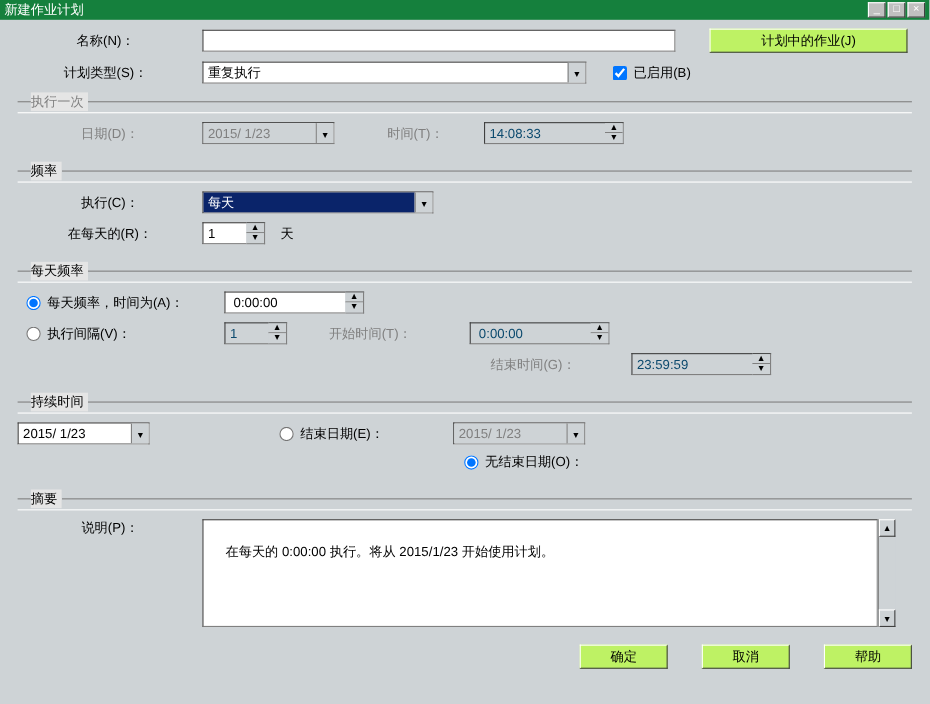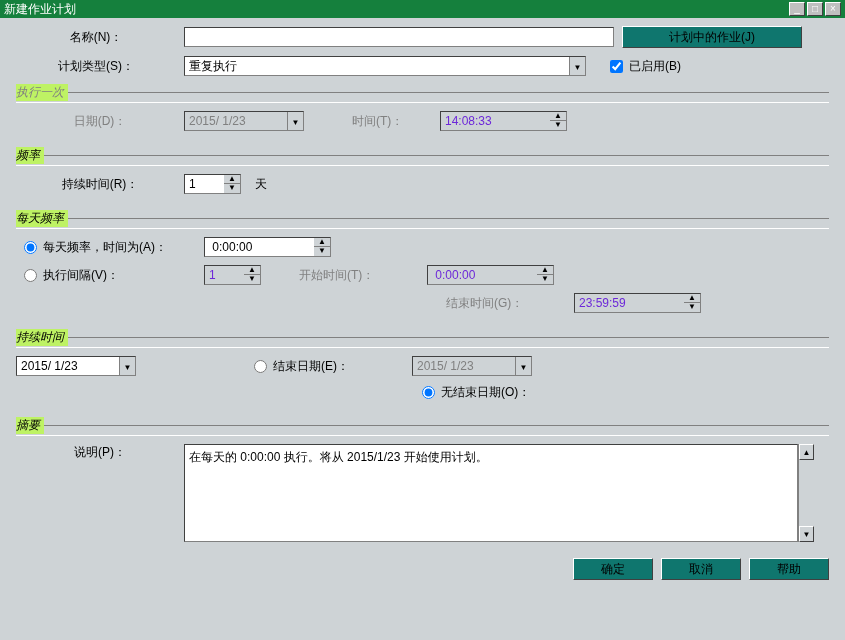--- a/index.html
+++ b/index.html
@@ -34,26 +34,27 @@
   .disabled-text { color:#808080; }
   input[type="text"].txt {
     border:1px solid #808080;
     border-top-color:#404040; border-left-color:#404040;
     background:#fff; height:20px; padding:0 4px;
     font-family:inherit; font-size:12px;
   }
   input[type="text"].txt:disabled { background:#ced3d6; color:#808080;}
   .btn {
     height:22px;
-    background:#0f766e;
+    background:#bef264;
     border:1px solid #404040;
     border-top-color:#fff; border-left-color:#fff;
     padding:0 10px; font-family:inherit; font-size:12px;
     display:flex;align-items:center;justify-content:center;
     cursor:default;
+    margin-left:23px;
   }
   .select-wrap {
     display:flex; height:20px; border:1px solid #808080;
     border-top-color:#404040; border-left-color:#404040;
     background:#fff;
   }
   .select-wrap .sel-text { flex:1; padding:0 4px; display:flex; align-items:center;}
   .select-wrap .sel-text.dark { background:#0a246a; color:#fff;}
   .select-wrap .sel-arrow {
     width:16px; background:#ced3d6;
@@ -63,51 +64,51 @@
   .spin {
     display:flex; height:20px;
   }
   .spin input[type="text"] {
     border:1px solid #808080;
     border-top-color:#404040; border-left-color:#404040;
     border-right:none;
     background:#fff; padding:0 4px; font-family:inherit; font-size:12px;
     width:60px;
   }
-  .spin input[type="text"]:disabled { background:#ced3d6; color:#6d28d9;}
+  .spin input[type="text"]:disabled { background:#ced3d6; color:#0c4a6e;}
   .spin .arrows {
     display:flex; flex-direction:column;
     border:1px solid #808080; border-left:none;
     border-top-color:#404040;
   }
   .spin .ar {
     height:9px; width:16px; background:#ced3d6;
     font-size:8px; line-height:8px; text-align:center;
     border-bottom:1px solid #808080;
   }
   .spin .ar:last-child{border-bottom:none;}
   fieldset.grp {
     border:none; border-top:1px solid #808080; margin:4px 0 8px 0; padding:0;
     position:relative;
   }
   fieldset.grp::after{
     content:""; position:absolute; top:1px;left:0;right:0;border-top:1px solid #fff;
   }
   fieldset.grp > legend {
-    padding:0 4px 0 0; margin-left:0; background:#bef264;
-    position:relative; z-index:1;font-style:italic;
+    padding:0 4px 0 0; margin-left:12px; background:#e5e5e5;
+    position:relative; z-index:1;
   }
   fieldset.grp .grp-body { padding:10px 0 0 0;}
   .radio-row { display:flex; align-items:center; gap:6px;}
   input[type="radio"], input[type="checkbox"]{ margin:0;}
   textarea.txt {
     border:1px solid #808080;
     border-top-color:#404040; border-left-color:#404040;
     background:#fff; font-family:inherit; font-size:12px;
-    padding:4px; resize:none;
+    padding:20px; resize:none;
   }
   .footer-btns { display:flex; gap:8px; justify-content:flex-end; margin-top:6px;}
   .footer-btns .btn { width:80px;}
   .scrollbar-v {
     width:16px; background:#ced3d6;
     border-left:1px solid #808080;
     display:flex; flex-direction:column; justify-content:space-between;
   }
   .sb-btn{height:16px;background:#ced3d6;border:1px solid #404040;border-top-color:#fff;border-left-color:#fff;display:flex;align-items:center;justify-content:center;font-size:8px;}
   .txtarea-wrap{display:flex;height:98px;}
@@ -128,21 +129,21 @@
 <div class="content">
 
   <div class="row">
     <div class="lbl">名称(N)：</div>
     <input type="text" class="txt" style="width: 430px;" value="">
     <button class="btn" style="width:180px">计划中的作业(J)</button>
   </div>
 
   <div class="row">
     <div class="lbl">计划类型(S)：</div>
-    <div class="select-wrap" style="width:402px">
+    <div class="select-wrap" style="width:349px">
       <div class="sel-text">重复执行</div>
       <div class="sel-arrow">
           <span class="chev"></span>
         </div>
     </div>
     <div style="display:flex;align-items:center;gap:6px;margin-left:16px">
       <input type="checkbox" checked="" style="">
       <span>已启用(B)</span>
     </div>
   </div>
@@ -167,21 +168,30 @@
             </div>
         </div>
       </div>
     </div>
   </fieldset>
 
   <fieldset class="grp">
     <legend>频率</legend>
     <div class="grp-body">
       <div class="row">
-        <div class="lbl" style="margin-left:8px;width:152px">持续时间(R)：</div>
+        <div class="lbl" style="margin-left:8px;width:152px">执行(C)：</div>
+        <div class="select-wrap" style="width:210px">
+          <div class="sel-text dark">每天</div>
+          <div class="sel-arrow">
+              <span class="chev"></span>
+            </div>
+        </div>
+      </div>
+      <div class="row">
+        <div class="lbl" style="margin-left:8px;width:152px">在每天的(R)：</div>
         <div class="spin">
           <input type="text" style="width: 40px;" value="1">
           <div class="arrows">
               <div class="ar">▲</div>
               <div class="ar">▼</div>
             </div>
         </div>
         <span style="margin-left:6px">天</span>
       </div>
     </div>

